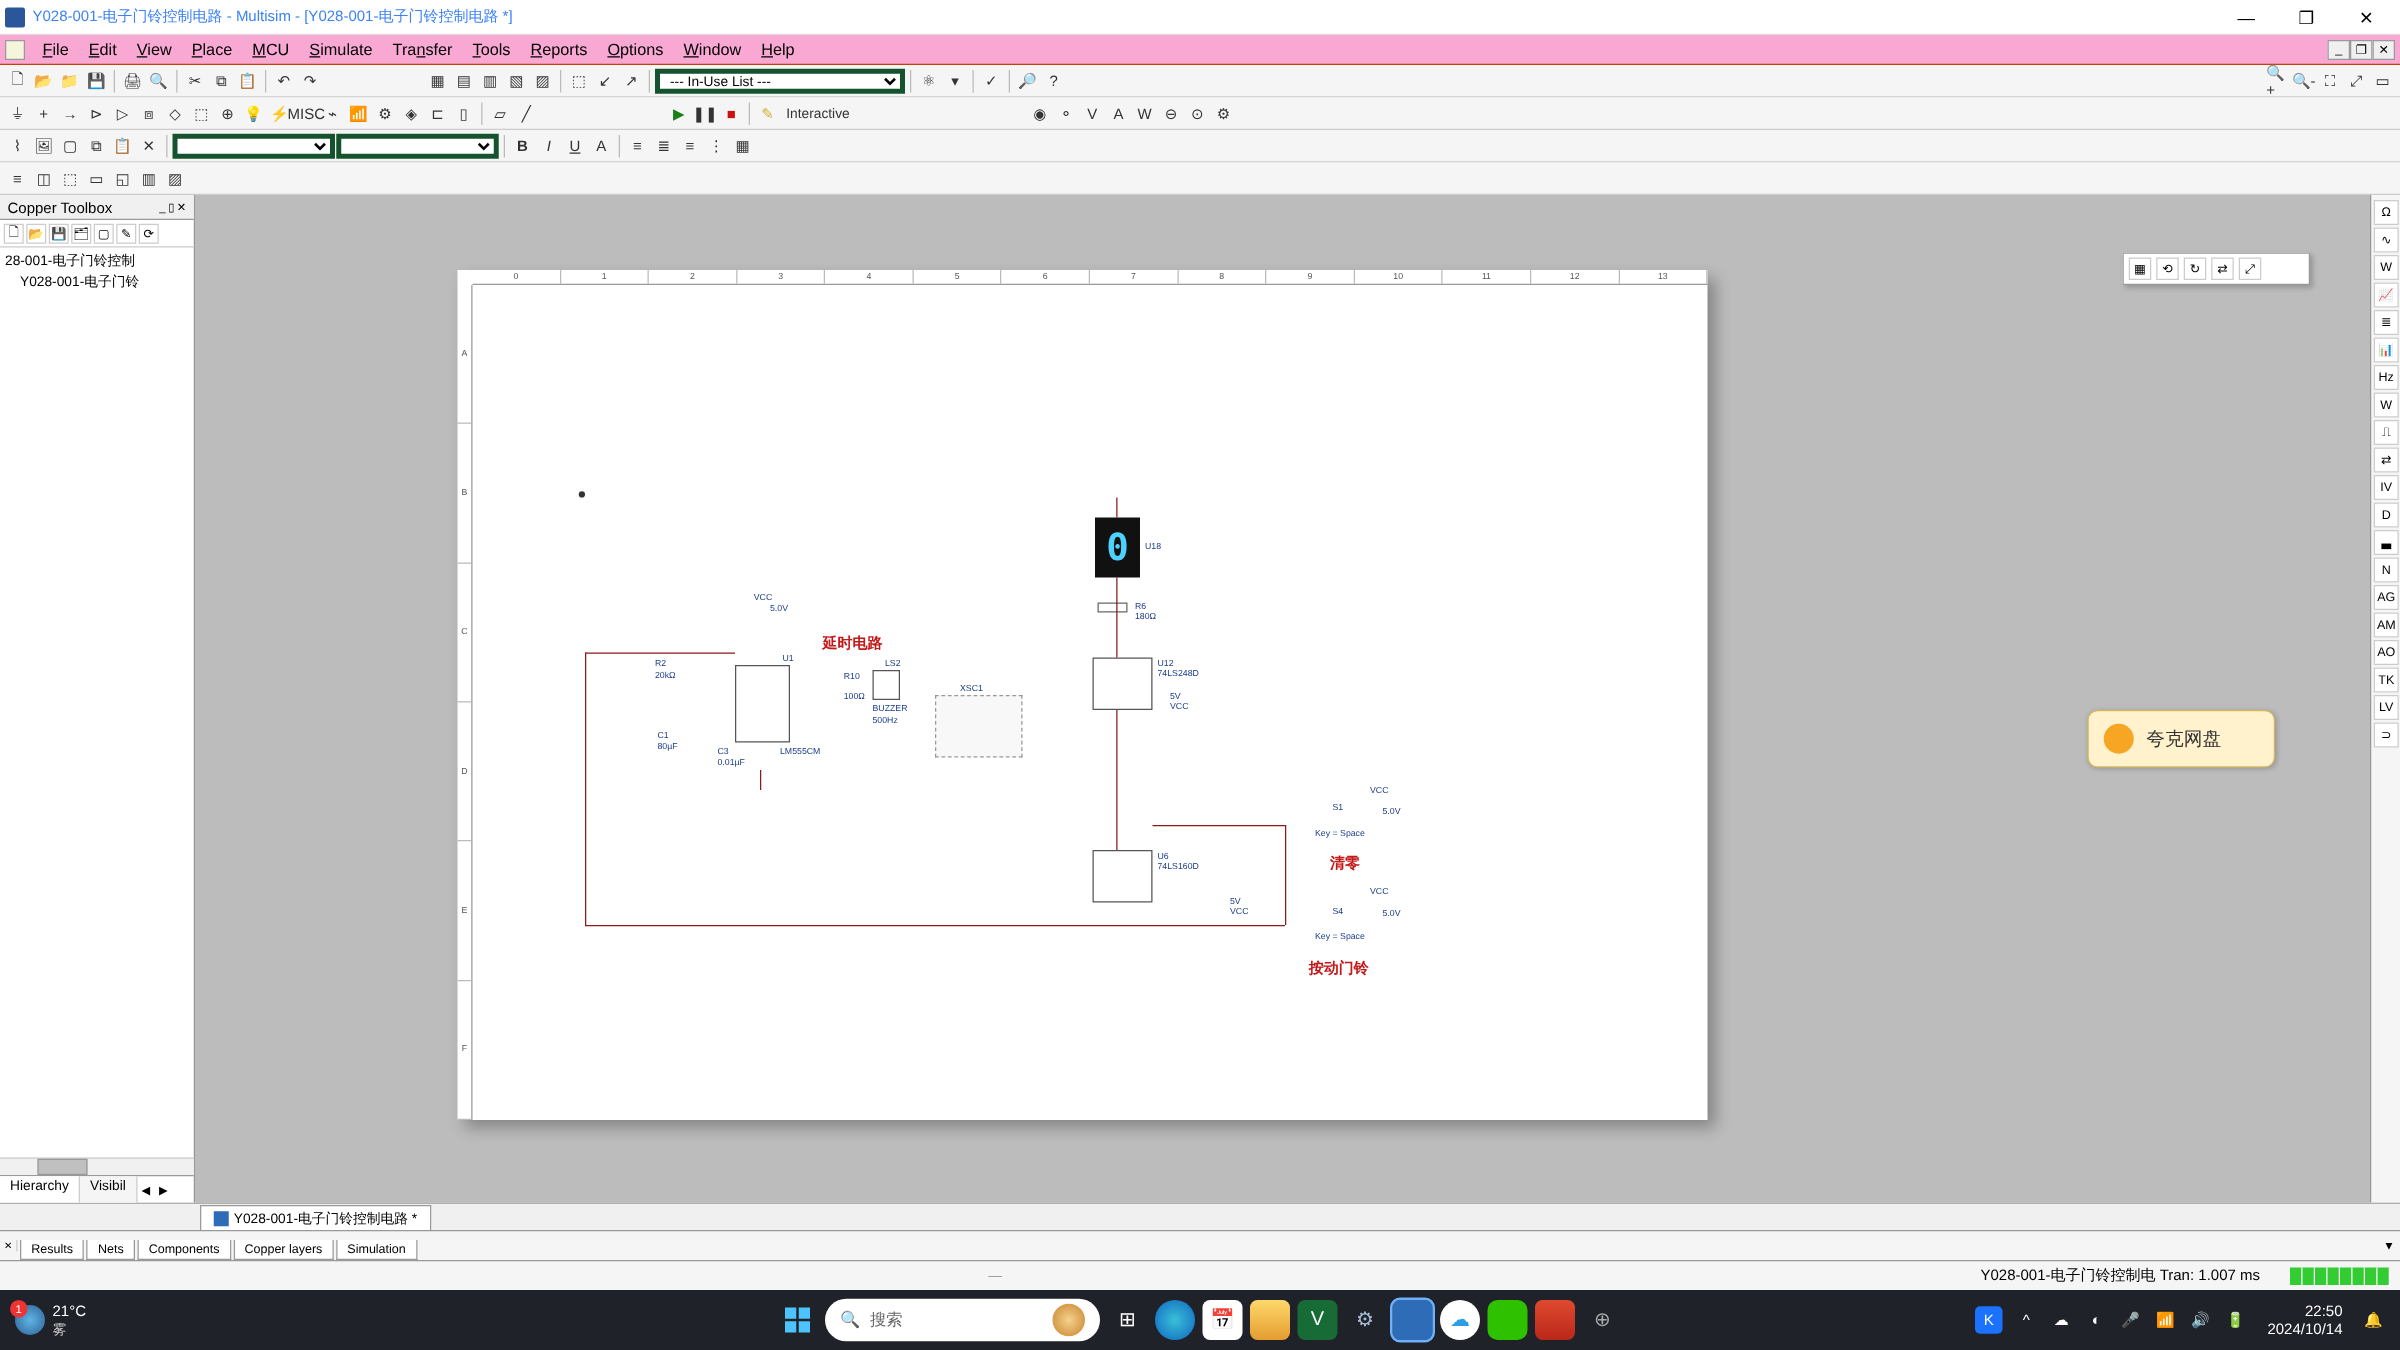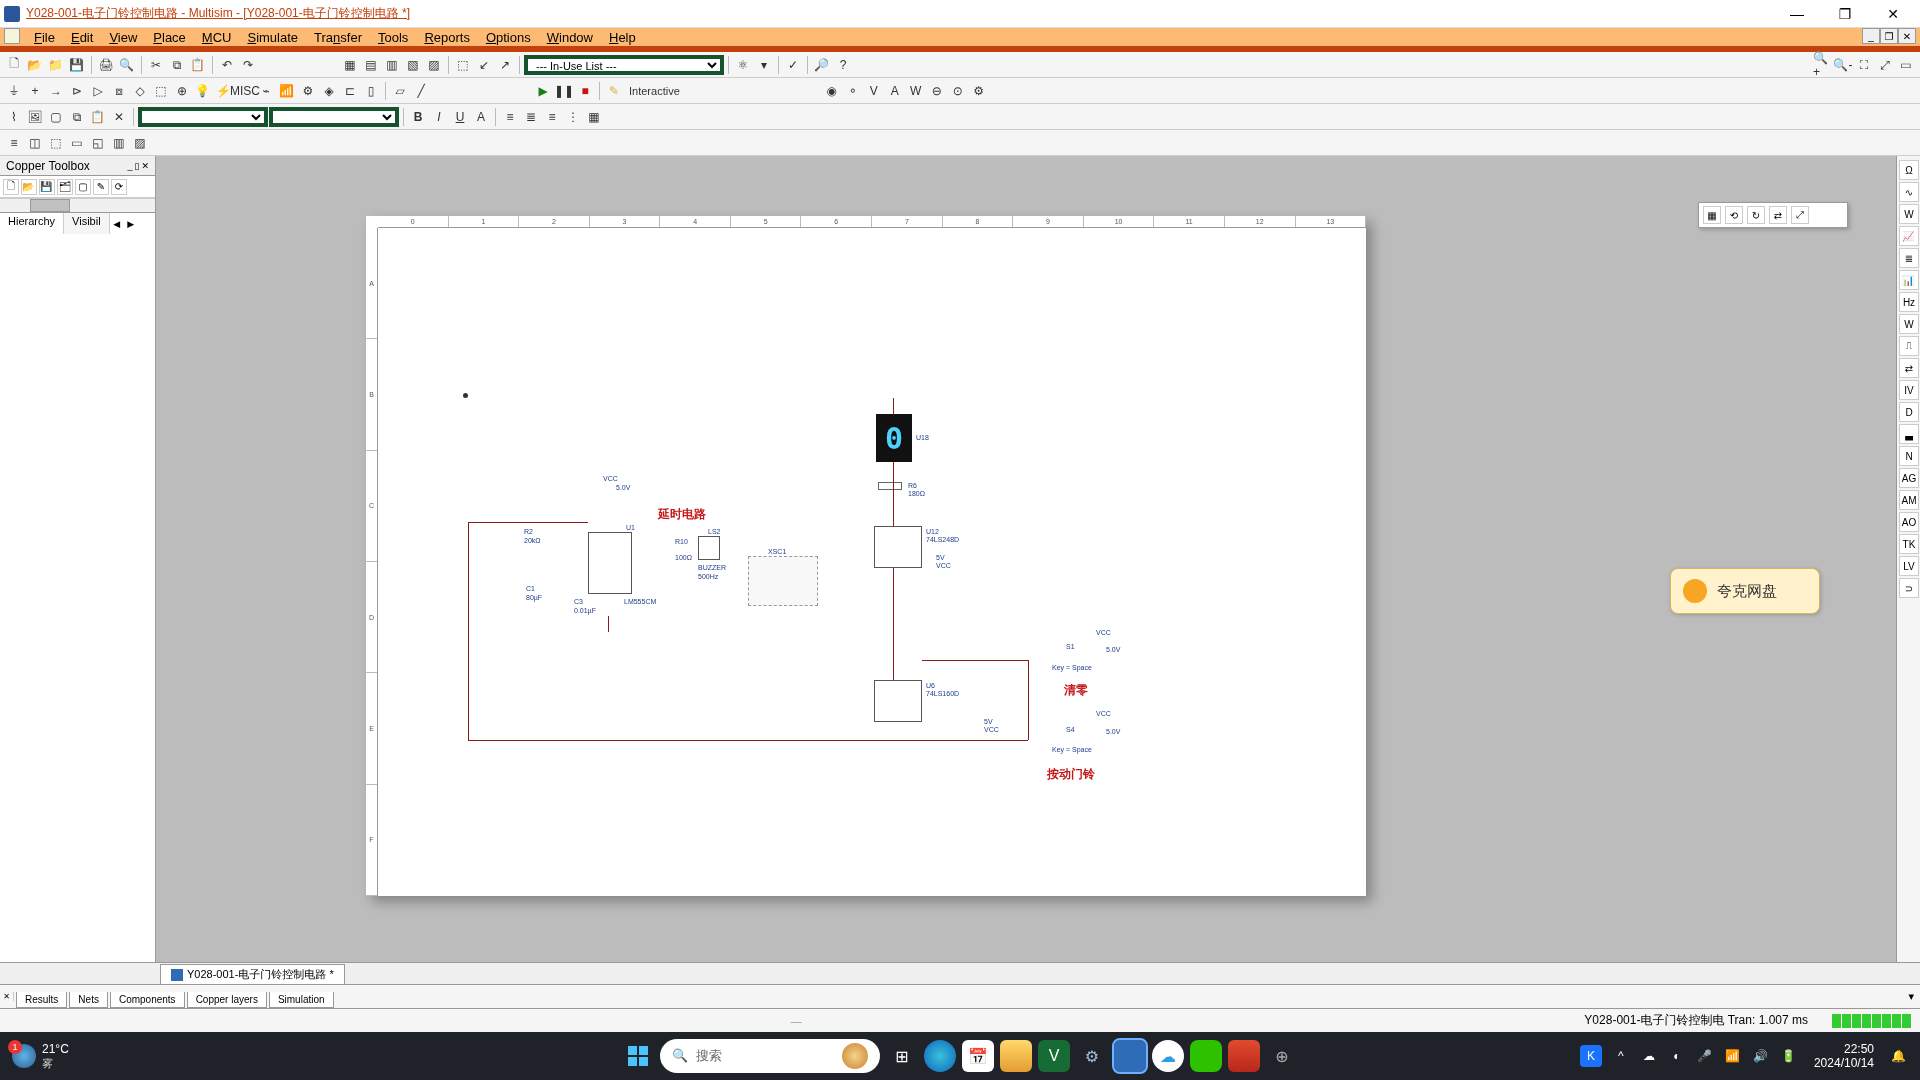--- a/index.html
+++ b/index.html
@@ -1,26 +1,26 @@
 <!DOCTYPE html>
 <html><head>
 <meta charset="utf-8">
 <style>
 * { margin: 0; padding: 0; box-sizing: border-box; font-family: "Microsoft YaHei", Tahoma, sans-serif; }
 body { width: 1920px; height: 1080px; overflow: hidden; background: #f0f0f0; font-size: 12px; position: relative; }
 
 
 .titlebar { height: 28px; background: #fff; display: flex; align-items: center; padding: 0 4px; border-bottom: 1px solid #ddd; }
 .titlebar .app-icon { width: 16px; height: 16px; background: #2b579a; margin-right: 6px; border-radius: 2px; }
-.titlebar .title-text { flex: 1; font-size: 12px; color: #c2410c; text-decoration: underline; }
+.titlebar .title-text { flex: 1; font-size: 12px; color: #3b82f6; }
 .titlebar .win-controls { display: flex; gap: 2px; }
 .win-btn { width: 46px; height: 24px; display: flex; align-items: center; justify-content: center; cursor: pointer; font-size: 14px; }
 
 
-.menubar { height: 24px; background: #fdba74; display: flex; padding: 0 4px; border-bottom: 6px solid #c2410c; }
+.menubar { height: 24px; background: #f9a8d4; display: flex; align-items: center; padding: 0 4px; border-bottom: 1px solid #c2410c; }
 .menubar .doc-icon { width: 16px; height: 16px; background: #f5f5dc; border: 1px solid #999; margin-right: 6px; }
 .menu-item { padding: 2px 8px; font-size: 13px; cursor: pointer; }
 .menu-item .underline { text-decoration: underline; }
 .menubar .mdi-controls { margin-left: auto; display: flex; gap: 0; }
 .mdi-btn { width: 18px; height: 16px; display: flex; align-items: center; justify-content: center; font-size: 10px; border: 1px solid #999; background: #f0f0f0; cursor: pointer; }
 
 
 .toolbar-row { height: 26px; background: #f5f5f5; border-bottom: 1px solid #ccc; display: flex; align-items: center; padding: 0 4px; gap: 1px; }
 .tb-btn { width: 20px; height: 20px; display: flex; align-items: center; justify-content: center; cursor: pointer; font-size: 12px; color: #333; border: 1px solid transparent; }
 .tb-sep { width: 1px; height: 18px; background: #bbb; margin: 0 3px; }
@@ -284,20 +284,24 @@
       </div>
     </div>
     <div class="panel-toolbar">
       <div class="p-btn">🗋</div>
       <div class="p-btn">📂</div>
       <div class="p-btn">💾</div>
       <div class="p-btn">🗂</div>
       <div class="p-btn">▢</div>
       <div class="p-btn">✎</div>
       <div class="p-btn">⟳</div>
+    </div>
+    <div class="tree-area">
+      <div class="tree-item">28-001-电子门铃控制</div>
+      <div class="tree-item" style="padding-left:12px">Y028-001-电子门铃</div>
     </div>
     <div class="panel-scrollbar">
         <div class="thumb"></div>
       </div>
     <div class="panel-tabs">
       <div class="panel-tab active">Hierarchy</div>
       <div class="panel-tab">Visibil</div>
       <div class="panel-nav">
         <div class="nav-btn">◀</div>
         <div class="nav-btn">▶</div>

